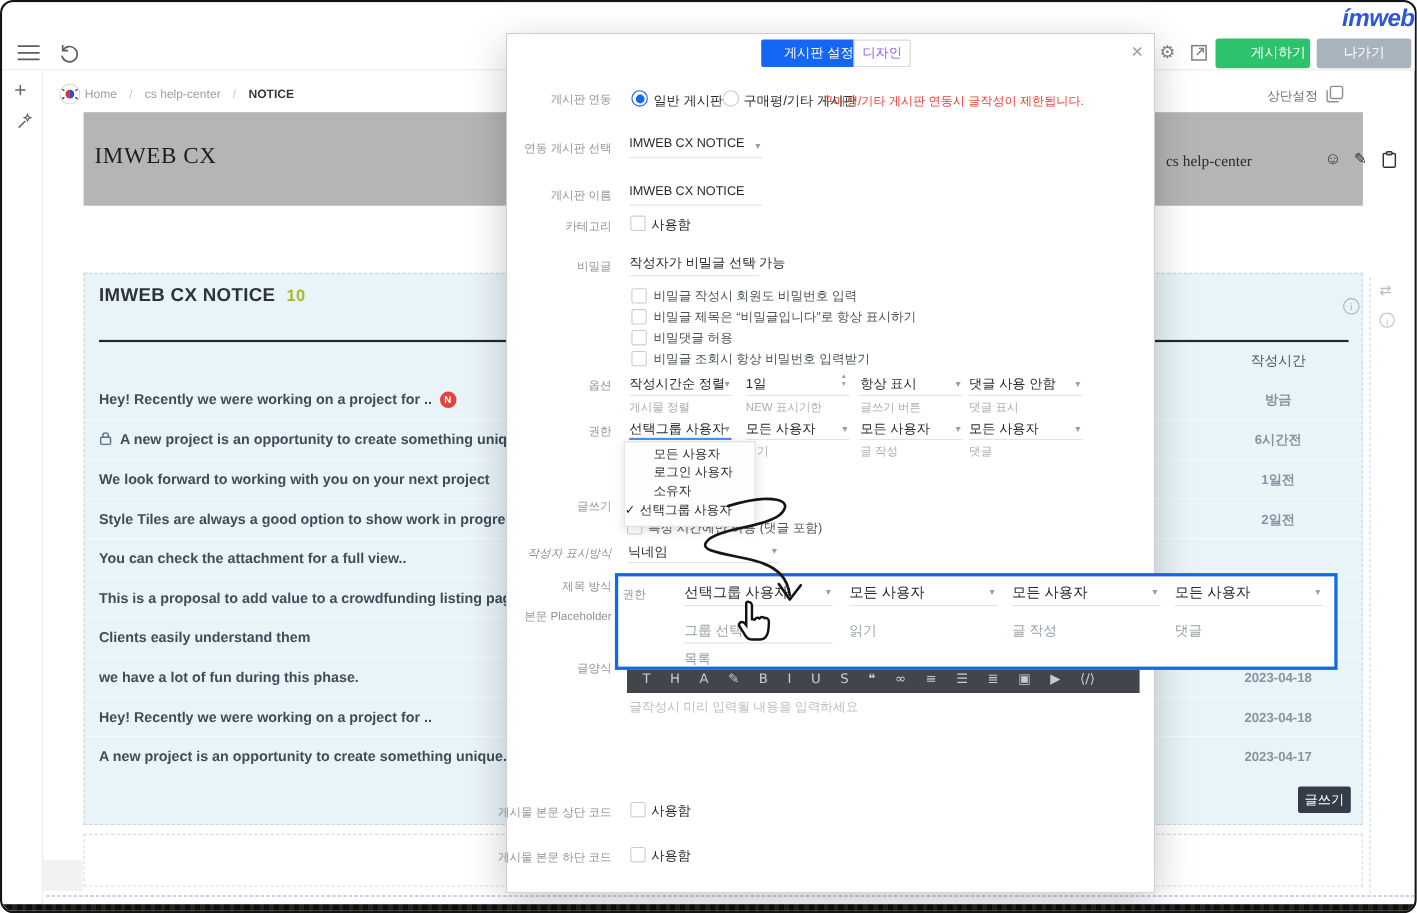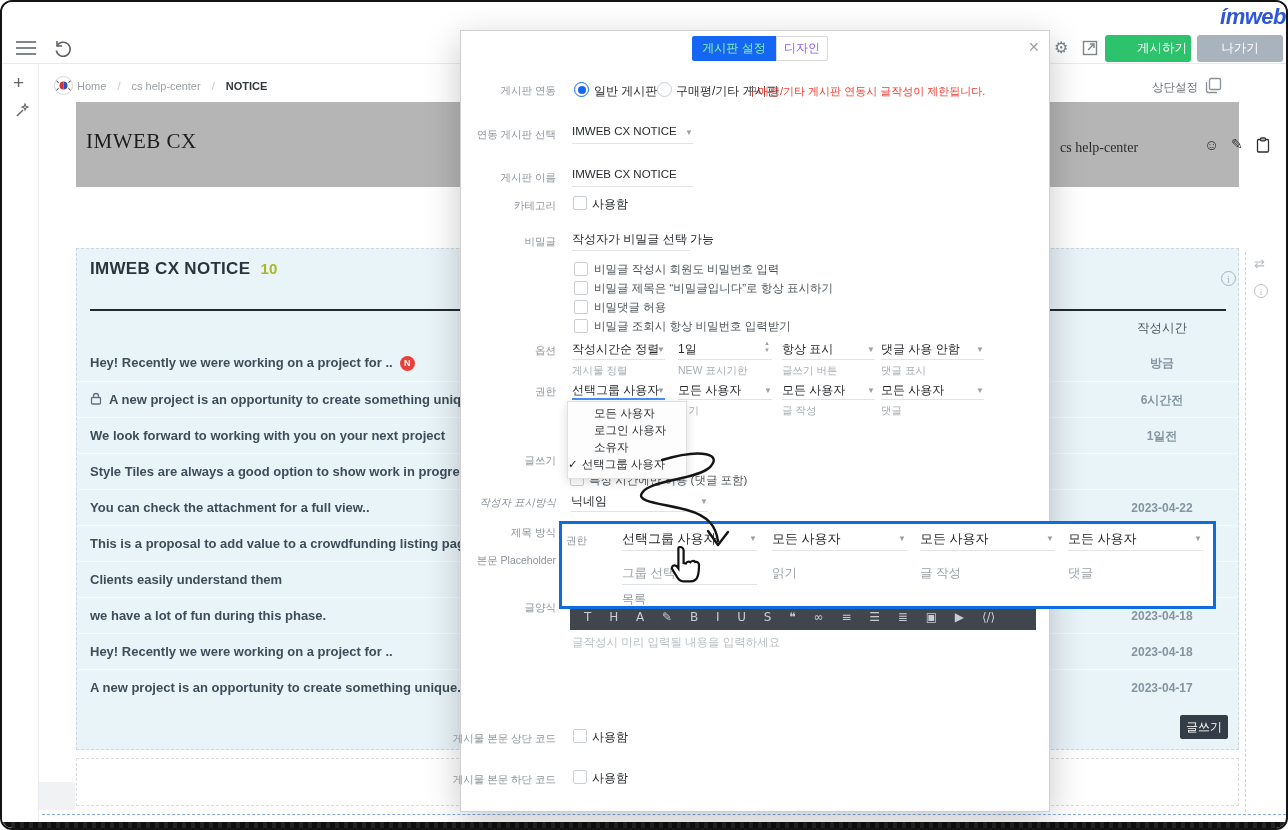--- a/index.html
+++ b/index.html
@@ -102,24 +102,24 @@
             <path d="M3.5 5.5V4a2.5 2.5 0 0 1 5 0v1.5" fill="none" stroke="#5f7280" stroke-width="1.3"></path>
           </svg><span>A new project is an opportunity to create something unique.</span><span class="badge">N</span></div>
       <div class="ptime">6시간전</div>
     </div>
     <div class="abs row-sep" style="left:0;top:168px;width:1161px;height:36px;">
       <div class="ptitle">We look forward to working with you on your next project</div>
         <div class="ptime">1일전</div>
     </div>
     <div class="abs row-sep" style="left:0;top:204px;width:1161px;height:36px;">
       <div class="ptitle">Style Tiles are always a good option to show work in progress!</div>
+        <div class="ptime">2일전</div>
     </div>
     <div class="abs row-sep" style="left:0;top:240px;width:1161px;height:36px;">
       <div class="ptitle">You can check the attachment for a full view..</div>
-        <div class="ptime">2023-04-22</div>
     </div>
     <div class="abs row-sep" style="left:0;top:276px;width:1161px;height:36px;">
       <div class="ptitle">This is a proposal to add value to a crowdfunding listing page</div>
         <div class="ptime"></div>
     </div>
     <div class="abs row-sep" style="left:0;top:312px;width:1161px;height:36px;">
       <div class="ptitle">Clients easily understand them</div>
         <div class="ptime"></div>
     </div>
     <div class="abs row-sep" style="left:0;top:348px;width:1161px;height:36px;">
@@ -141,21 +141,21 @@
   <div class="abs" style="left:74px;top:756px;width:1163px;height:48px;background:#fff;border:1px dashed #dcdcdc;"></div>
   <div class="abs" style="left:40px;top:812px;width:1244px;border-top:1px dashed #85a9e6;"></div>
   <div class="abs" style="left:1243px;top:250px;height:560px;border-left:1px dashed #c9d4ea;"></div>
   <div class="abs" style="left:0;top:820px;width:1288px;height:10px;background:repeating-linear-gradient(90deg,#232323 0 4px,#0f0f0f 4px 9px);"></div>
 
   <div class="abs" style="left:1252px;top:254px;font-size:13px;color:#b8bec3;">⇄</div>
   <div class="abs icirc" style="left:1252px;top:282px;width:14px;height:14px;font-size:9px;line-height:14px;border-color:#b8bec3;color:#b8bec3;">i</div>
 
   <div class="abs" style="left:458px;top:28px;width:590px;height:782px;background:#fff;border:1px solid #cfcfcf;box-shadow:0 10px 34px rgba(0,0,0,.22);z-index:50;"></div>
 
-  <div class="abs" style="left:690px;top:34px;width:84px;height:25px;background:#1567f3;color:#86efac;font-size:12px;text-align:center;line-height:25px;border-radius:2px 0 0 2px;z-index:51;">게시판 설정</div>
+  <div class="abs" style="left:690px;top:34px;width:84px;height:25px;background:#1567f3;color:#ffffff;font-size:12px;text-align:right;line-height:25px;border-radius:2px 0 0 2px;z-index:51;">게시판 설정</div>
   <div class="abs" style="left:774px;top:34px;width:52px;height:25px;background:#fff;border:1px solid #d9d9d9;color:#8b5cf6;font-size:12px;text-align:center;line-height:23px;border-radius:0 2px 2px 0;z-index:51;">디자인</div>
   <div class="abs" style="left:1026px;top:37px;font-size:14px;color:#9aa0a6;z-index:51;">✕</div>
 
   <div class="lbl" style="left:434px;top:82px;z-index:51;">게시판 연동</div>
   <div class="radio" style="left:572px;top:80px;border:1px solid #1567f3;z-index:51;">
       <div style="position:absolute;left:2.5px;top:2.5px;width:8px;height:8px;border-radius:50%;background:#1567f3;"></div>
     </div>
   <div class="val" style="left:592px;top:81px;z-index:51;">일반 게시판</div>
   <div class="radio" style="left:655px;top:80px;border:1px solid #c9ced3;z-index:51;"></div>
   <div class="val" style="left:674px;top:81px;z-index:51;">구매평/기타 게시판</div>

